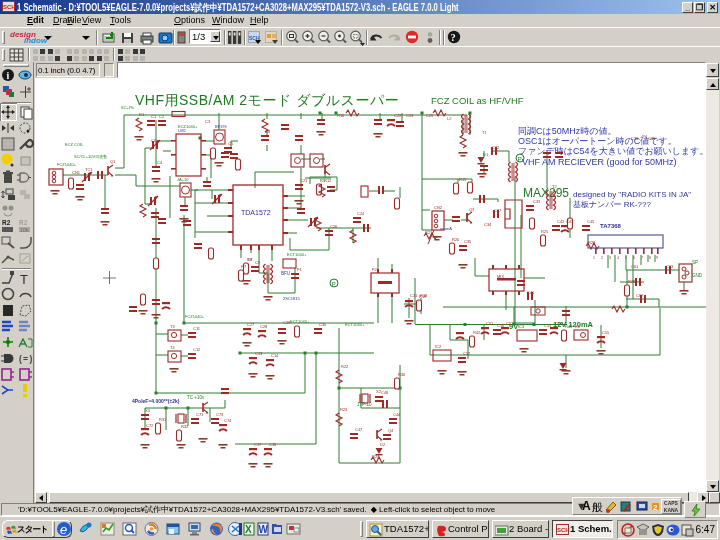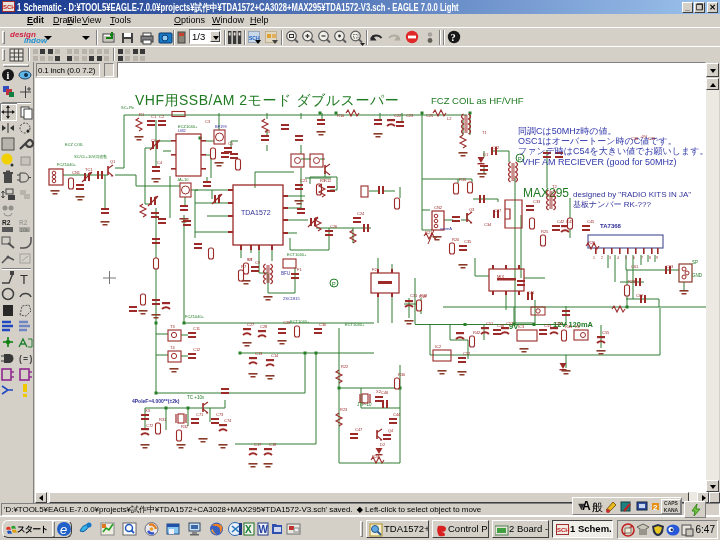--- a/index.html
+++ b/index.html
@@ -33,21 +33,21 @@
 #palette { left:0; top:62px; width:34px; height:441px; background:#d4d0c8; border-right:1px solid #808080; }
 
 
 #canvas { left:35px; top:78px; width:671px; height:414px; background:#fff; overflow:hidden; }
 #vscroll { left:706px; top:78px; width:13px; height:414px; background:#ece9e2; }
 #hscroll { left:35px; top:492px; width:685px; height:11px; background:#ece9e2; }
 .sbtn { background:#d4d0c8; border-top:1px solid #fff; border-left:1px solid #fff; border-right:1px solid #404040; border-bottom:1px solid #404040; }
 
 
 #statusbar { left:0; top:503px; width:720px; height:13px; background:#d4d0c8; }
-#statusbar .field { position:absolute; left:1px; top:0px; width:719px; height:13px; border:1px solid; border-color:#808080 #fff #fff #808080; font:8px "Liberation Sans",sans-serif; letter-spacing:-0.05px; padding-left:2px; white-space:nowrap; overflow:hidden; line-height:12px;}
+#statusbar .field { position:absolute; left:1px; top:0px; width:719px; height:13px; border:1px solid; border-color:#808080 #fff #fff #808080; font:8px "Liberation Sans",sans-serif; letter-spacing:-0.05px; padding-left:16px; white-space:nowrap; overflow:hidden; line-height:12px;}
 
 
 #taskbar { left:0; top:516px; width:720px; height:24px; background:#d4d0c8; border-top:1px solid #fff; }
 .taskbtn { position:absolute; top:3px; height:18px; background:#d4d0c8; border-top:1px solid #fff; border-left:1px solid #fff; border-right:1px solid #404040; border-bottom:1px solid #404040; font:9.5px "Liberation Sans",sans-serif; line-height:16px; white-space:nowrap; overflow:hidden; }
 .ticon16 { position:absolute; top:4px; width:16px; height:16px; }
 </style>
 </head>
 <body>
 
 <div id="titlebar" class="abs">
@@ -243,21 +243,21 @@
     <g transform="translate(15,0)">
       <rect x="1" y="1" width="5" height="5" fill="#383838"></rect>
         <rect x="8" y="1" width="5" height="5" fill="#383838"></rect>
       <rect x="1" y="8" width="5" height="5" fill="#b8b4ac"></rect>
         <rect x="8" y="8" width="5" height="5" fill="#b8b4ac"></rect>
     </g>
   </svg>
 </div>
 
 <div id="cmdrow" class="abs">
-  <div class="abs sunken" style="left:1px; top:1px; width:64px; height:14px; background:#d4d0c8; font:8px 'Liberation Sans',sans-serif; line-height:13px; padding-left:1px; letter-spacing:-0.15px;">0.1 inch (0.0 7.2)</div>
+  <div class="abs sunken" style="left:1px; top:1px; width:64px; height:14px; background:#d4d0c8; font:8px 'Liberation Sans',sans-serif; line-height:13px; padding-left:1px; letter-spacing:-0.15px;">0.1 inch (0.0 4.7)</div>
   <div class="abs sunken" style="left:69px; top:1px; width:10px; height:14px; background:#d4d0c8;"></div>
   <div class="abs" style="left:82px; top:0px; width:589px; height:16px; background:#fff; border:1px solid; border-color:#808080 #fff #fff #808080;"></div>
   <div class="abs sbtn" style="left:671px; top:1px; width:13px; height:14px;">
       <div class="abs" style="left:3px; top:5px; border-left:3px solid transparent; border-right:3px solid transparent; border-top:4px solid #000;"></div>
     </div>
 </div>
 
 <div id="palette" class="abs">
   <div class="abs grip" style="left:3px; top:2px; width:26px; height:3px; border:1px solid; border-color:#fff #808080 #808080 #fff;"></div>
   <svg class="abs" style="left:0; top:6px;" width="34" height="400">

